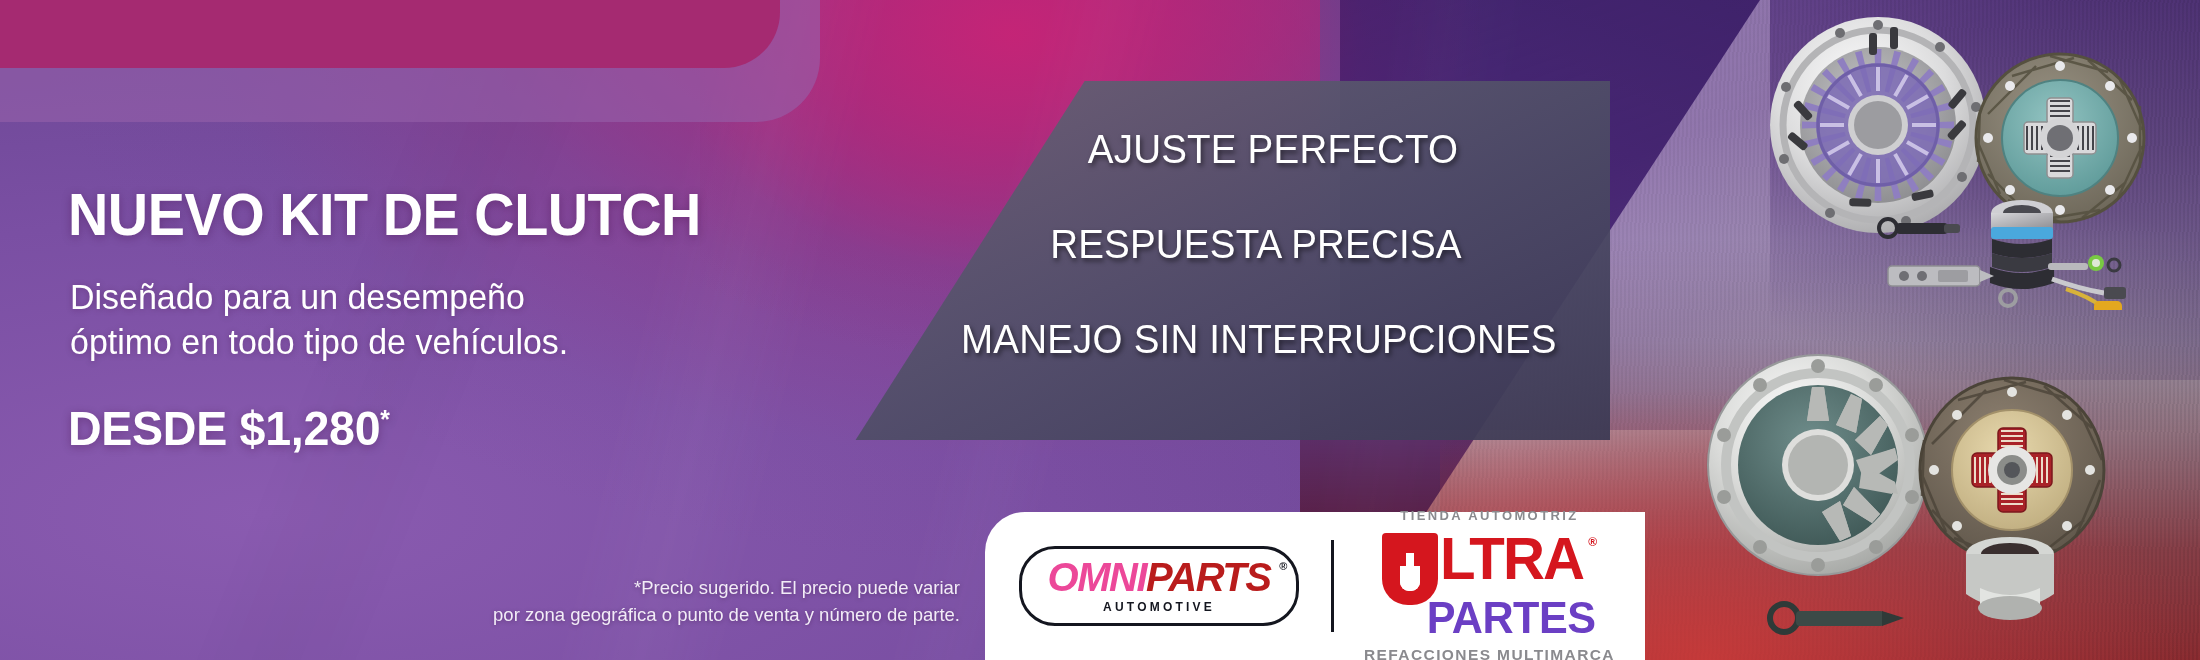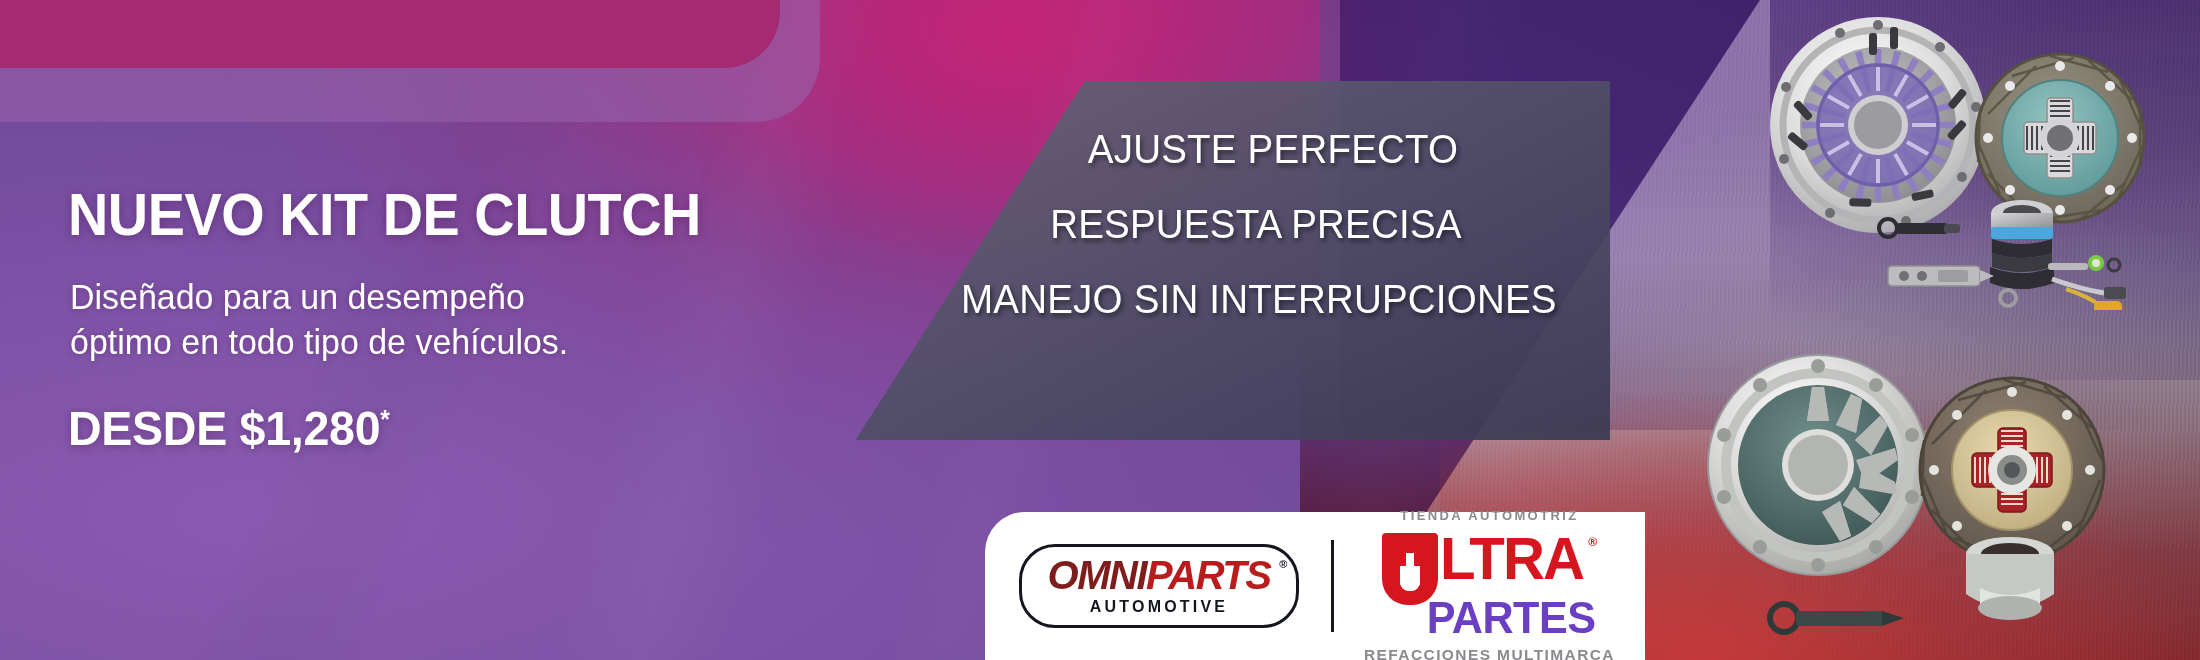--- a/index.html
+++ b/index.html
@@ -117,21 +117,21 @@
   
   .panel-dark{
     position:absolute; left:820px; top:60px; width:790px; height:380px;
     clip-path: polygon(33.5% 5.5%, 100% 5.5%, 100% 100%, 4.5% 100%);
     background:linear-gradient(155deg, #6a6576 0%, #5d5a70 25%, #4e4c66 55%, #43415c 80%, #3b3953 100%);
     opacity:.93;
   }
   .panel-list{
     position:absolute; left:900px; top:88px; width:720px; height:330px;
     display:flex; flex-direction:column; justify-content:flex-start;
-    align-items:center; gap:28px; padding-top:38px;
+    align-items:center; gap:48px; padding-top:38px;
   }
   .panel-line{
     color:#fff; font-size:41px; font-weight:400; white-space:nowrap;
     letter-spacing:0.2px;
     transform:scaleX(0.94);
     text-shadow:2px 3px 6px rgba(0,0,0,0.55);
   }
   .panel-line.l1{ margin-left:26px; }
   .panel-line.l2{ margin-left:-8px; }
   .panel-line.l3{ margin-left:-2px; }
@@ -147,27 +147,27 @@
     padding-left:18px;
   }
   .omni-badge{
     border:3.5px solid #14161f; border-radius:36px;
     padding:8px 26px 9px 26px; position:relative;
   }
   .omni-word{
     font-size:40px; font-weight:bold; font-style:italic; letter-spacing:-1.5px;
     line-height:1; white-space:nowrap;
   }
-  .omni-dark{ color:#7f1d1d; }
+  .omni-dark{ color:#ec4899; }
   .omni-purple{ color:#b91c1c; }
   .omni-reg{
     position:absolute; right:9px; top:11px; font-size:11px; color:#14161f; font-weight:bold;
   }
   .omni-sub{
-    text-align:center; font-size:16px; font-weight:bold; color:#14161f;
+    text-align:center; font-size:12px; font-weight:bold; color:#14161f;
     letter-spacing:3.2px; margin-top:3px;
   }
 
   .logo-divider{ width:3px; height:92px; background:#14161f; margin:0 16px; }
 
   .logo-ultra{
     position:relative; flex:1; display:flex; flex-direction:column;
     align-items:center; justify-content:center; padding-right:16px;
   }
   .ultra-top{
@@ -238,20 +238,24 @@
 
   <div class="subtitle">
     <div>Diseñado para un desempeño</div>
     <div>óptimo en todo tipo de vehículos.</div>
   </div>
 
   <div class="price">
     <span>DESDE $1,280</span><span class="ast">*</span>
   </div>
 
+  <div class="footnote">
+    <div>*Precio sugerido. El precio puede variar</div>
+    <div>por zona geográfica o punto de venta y número de parte.</div>
+  </div>
 
   <div class="panel-dark"></div>
   <div class="panel-list">
     <div class="panel-line l1">AJUSTE PERFECTO</div>
     <div class="panel-line l2">RESPUESTA PRECISA</div>
     <div class="panel-line l3">MANEJO SIN INTERRUPCIONES</div>
   </div>
 
   <svg class="product kit-top" viewBox="0 0 430 300">
     <defs>

